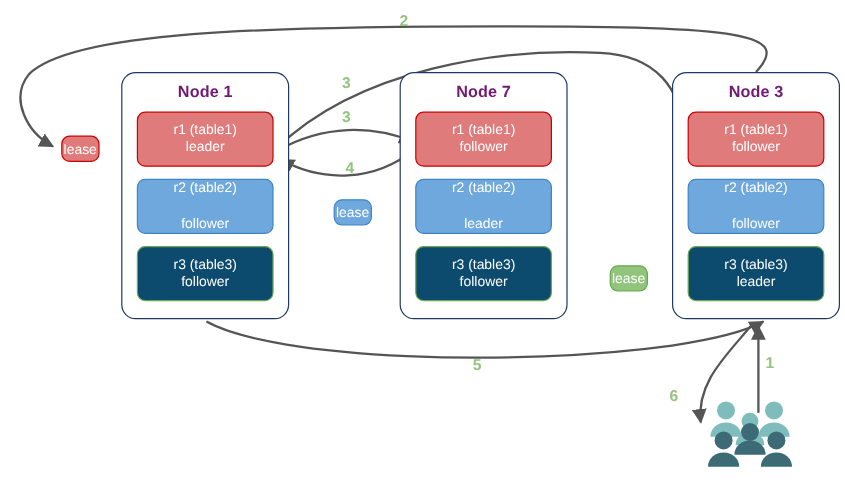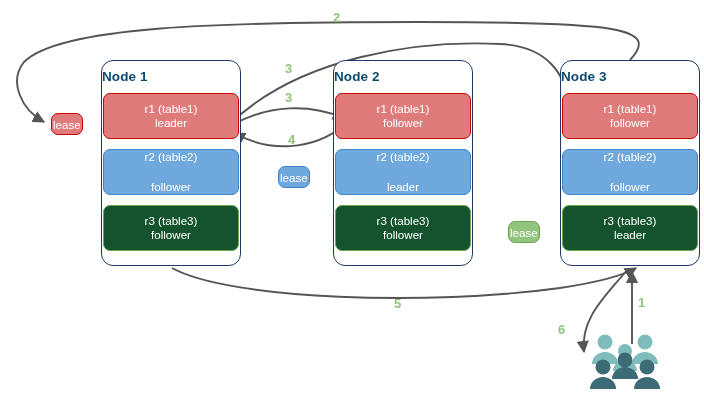--- a/index.html
+++ b/index.html
@@ -32,43 +32,44 @@
     border: 1.6px solid #1f3864;
     border-radius: 12px;
     background: #ffffff;
     padding-top: 8px;
   }
   #node-1 { left: 101px; top: 60px; }
   #node-2 { left: 333px; top: 60px; }
   #node-3 { left: 560px; top: 60px; }
 
   .node-title {
+    text-align: center;
     font-size: 13.5px;
     font-weight: bold;
-    color: #0c4a6e;
+    color: #701a75;
     letter-spacing: .1px;
     margin-bottom: 9px;
   }
   .replica {
-    width: 136px;
+    width: 114px;
     margin: 0 auto 10px auto;
     height: 46px;
     border-radius: 7px;
     display: flex;
     flex-direction: column;
     align-items: center;
     justify-content: center;
     color: #ffffff;
     font-size: 11.6px;
     line-height: 14px;
     text-align: center;
   }
   .replica.red   { background: #e07b7b; border: 1.6px solid #cc0000; }
   .replica.blue  { background: #6fa8dc; border: 1.6px solid #3d85c6; justify-content: space-between; }
-  .replica.green { background: #14532d; border: 1.6px solid #6aa84f; }
+  .replica.green { background: #0c4a6e; border: 1.6px solid #6aa84f; }
 
   
   .lease {
     position: absolute;
     height: 22px;
     padding: 0 1px;
     border-radius: 7px;
     display: flex;
     align-items: center;
     justify-content: center;
@@ -144,21 +145,21 @@
       <span>r2 (table2)</span>
       <span>follower</span>
     </div>
     <div class="replica green">
       <span>r3 (table3)</span>
       <span>follower</span>
     </div>
   </div>
 
   <div class="node" id="node-2">
-    <div class="node-title">Node 2</div>
+    <div class="node-title">Node 7</div>
     <div class="replica red">
       <span>r1 (table1)</span>
       <span>follower</span>
     </div>
     <div class="replica blue">
       <span>r2 (table2)</span>
       <span>leader</span>
     </div>
     <div class="replica green">
       <span>r3 (table3)</span>

